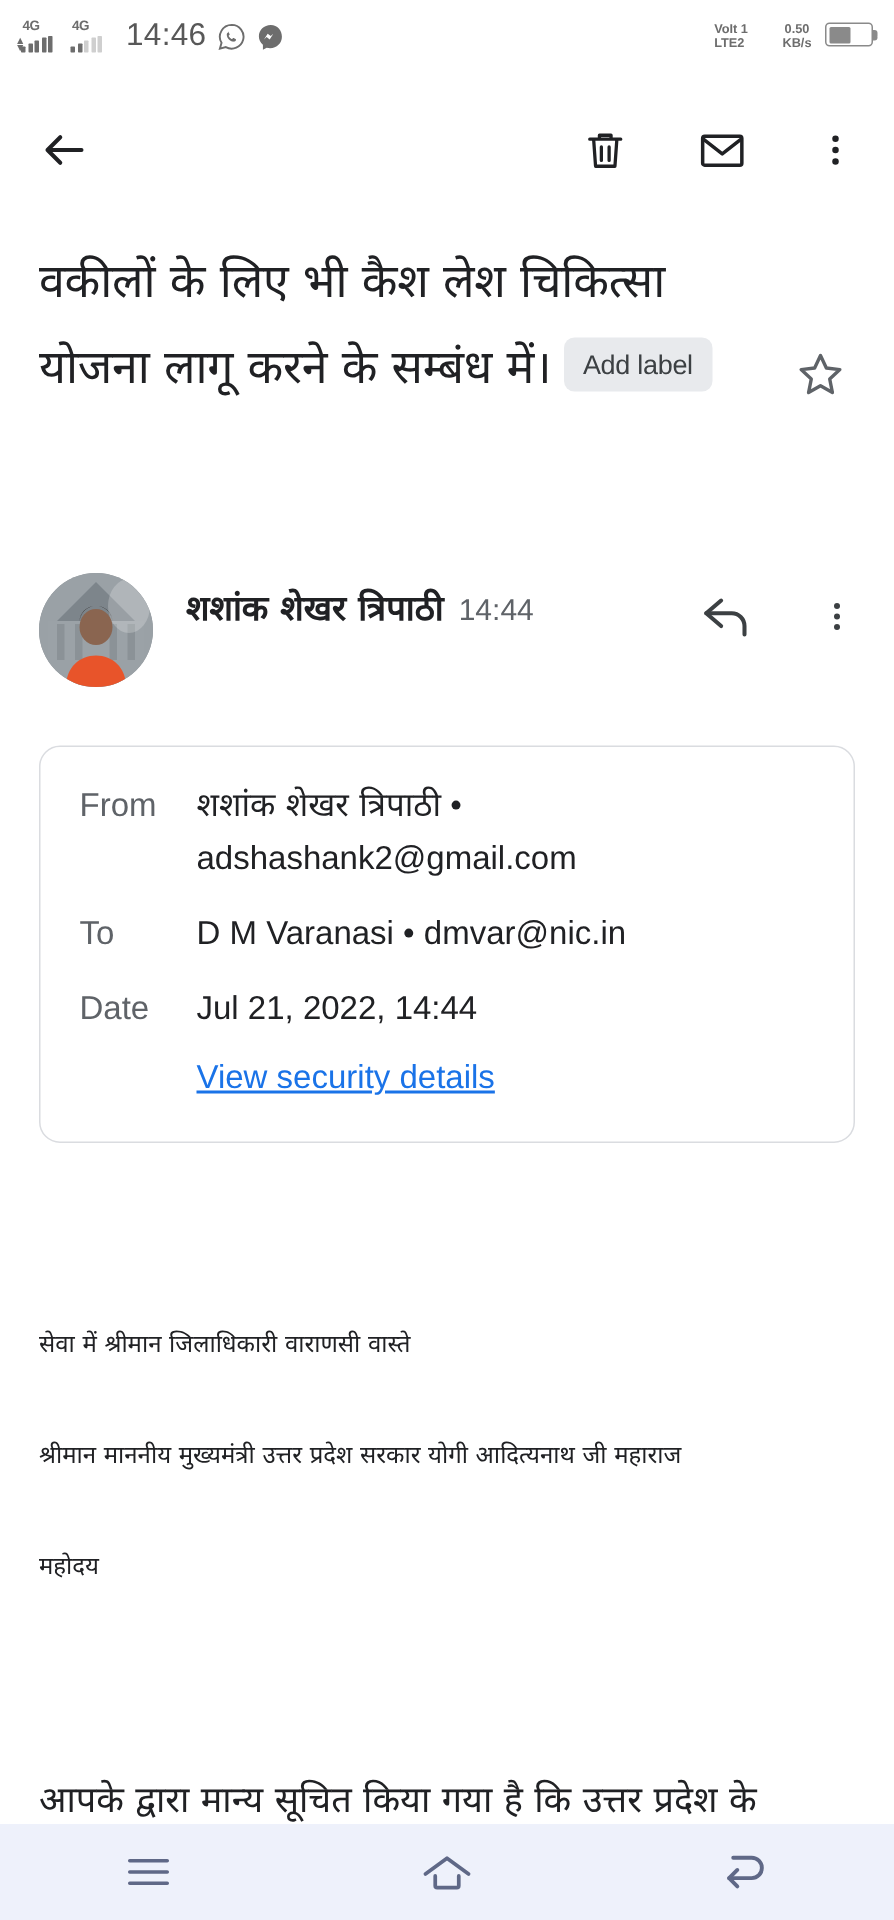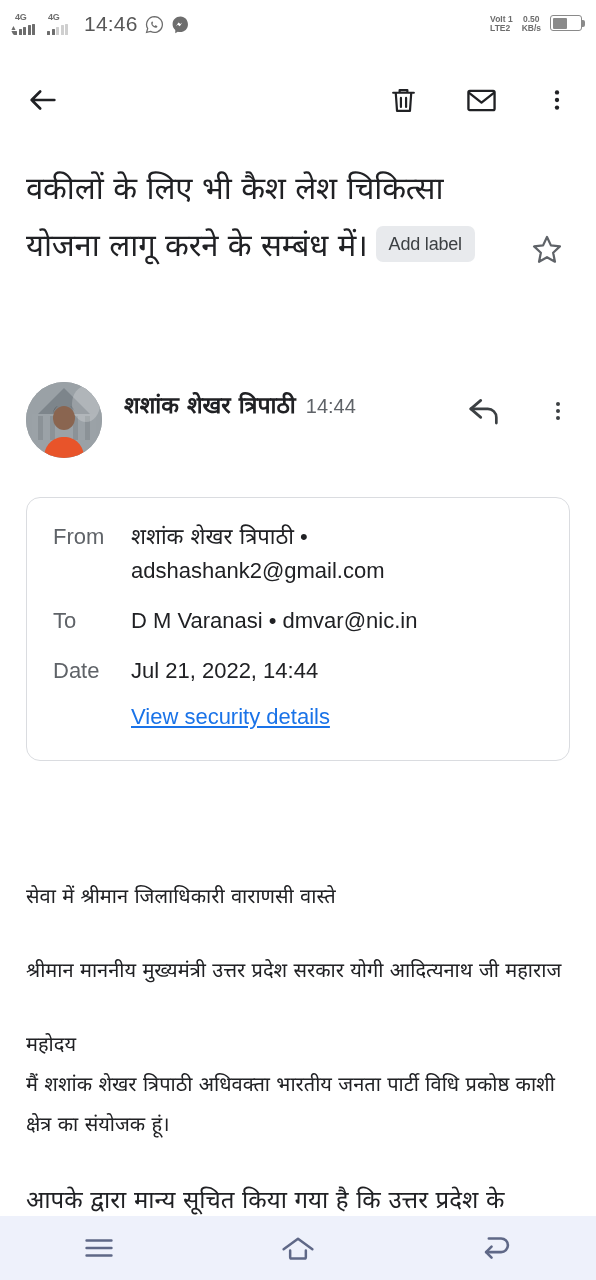--- a/index.html
+++ b/index.html
@@ -23,21 +23,21 @@
   .sig .g4 { position: absolute; top: -1px; left: 1px; font-size: 9px; font-weight: 700; letter-spacing: -.3px; }
   .bars { position: absolute; bottom: 0; left: 0; display: flex; align-items: flex-end; gap: 1.5px; height: 11px; }
   .bars i { display: block; width: 3px; background: #6d6d6d; border-radius: .5px; }
   .bars i:nth-child(1){height:4px}.bars i:nth-child(2){height:6px}
   .bars i:nth-child(3){height:8px}.bars i:nth-child(4){height:10px}.bars i:nth-child(5){height:11px}
   .bars.dim i:nth-child(3),.bars.dim i:nth-child(4),.bars.dim i:nth-child(5){background:#cfcfcf}
   .arrows { position:absolute; bottom:0; left:-4px; font-size:7px; line-height:5px; }
   .clock { font-size: 21px; font-weight: 500; color: #585858; letter-spacing: .2px; margin-left: 4px; }
   .sbicon { width: 19px; height: 19px; }
   .netlabel { font-size: 8.5px; font-weight: 700; line-height: 9px; text-align: left; }
-  .netspeed { font-size: 8.5px; font-weight: 600; line-height: 9px; text-align: center; }
+  .netspeed { font-size: 8.5px; font-weight: 600; line-height: 9px; text-align: center; margin-left: 14px; }
   .batt { position: relative; width: 32px; height: 16px; border: 1.6px solid #8a8a8a; border-radius: 3px;
           display: flex; align-items: center; justify-content: center; }
   .batt:after { content:""; position:absolute; right:-4px; top:4px; width:3px; height:7px; background:#8a8a8a; border-radius:0 2px 2px 0; }
   .batt .fill { position:absolute; left:1.5px; top:1.5px; bottom:1.5px; width:14px; background:#8a8a8a; border-radius:1px; }
   .batt .num { position:relative; font-size:10px; font-weight:700; color:#8a8a8a; letter-spacing:-.4px; z-index:2;padding-left:48px; }
   .batt .num .w { color:#fff; }
 
   
   .toolbar {
     position: absolute; top: 60px; left: 0; width: 596px; height: 80px;
@@ -83,21 +83,21 @@
   .det-row:last-of-type { margin-bottom: 0; }
   .det-label { width: 78px; flex: none; font-size: 22px; color: #5f6368; line-height: 34px; }
   .det-value { font-size: 22px; color: #202124; line-height: 34px; word-break: break-word; }
   .det-value .dev { font-family: "DejaVu Sans", sans-serif; }
   .det-link { font-size: 22px; color: #1a73e8; line-height: 34px; margin-top: 12px; margin-left: 78px; display: inline-block; }
 
   
   .body-text {
     position: absolute; top: 876px; left: 26px; width: 548px;
     font-family: "DejaVu Sans", sans-serif;
-    font-size: 20px; line-height: 40px; color: #202124;
+    font-size: 16px; line-height: 40px; color: #202124;
   }
   .body-text p { margin: 0; }
   .body-gap { height: 34px; }
   .body-clip { position: absolute; top: 1186px; left: 26px; width: 548px; height: 30px; overflow: hidden; }
   .body-clip p { font-family: "DejaVu Sans", sans-serif; font-size: 24px; line-height: 40px; color: #202124; margin-top: -6px; }
 
   
   .navbar {
     position: absolute; bottom: 0; left: 0; width: 596px; height: 64px;
     background: #eef1fb; display: flex; align-items: center; justify-content: space-around;
@@ -259,21 +259,20 @@
     </div>
     <a class="det-link" href="#">View security details</a>
   </div>
 
   <div class="body-text">
     <p>सेवा में श्रीमान जिलाधिकारी वाराणसी वास्ते</p>
     <div class="body-gap"></div>
     <p>श्रीमान माननीय मुख्यमंत्री उत्तर प्रदेश सरकार योगी आदित्यनाथ जी महाराज</p>
     <div class="body-gap"></div>
     <p> महोदय</p>
-    <p>मैं शशांक शेखर त्रिपाठी अधिवक्ता भारतीय जनता पार्टी विधि प्रकोष्ठ काशी क्षेत्र का संयोजक हूं।</p>
   </div>
   <div class="body-clip">
     <p>आपके द्वारा मान्य सूचित किया गया है कि उत्तर प्रदेश के</p>
   </div>
 
   <div class="navbar">
     <div class="nav-btn">
       <svg width="30" height="26" viewBox="0 0 24 18" fill="none" stroke="#5f6887" stroke-width="1.9" stroke-linecap="round">
         <path d="M2 3h20M2 9h20M2 15h20"></path>
       </svg>

